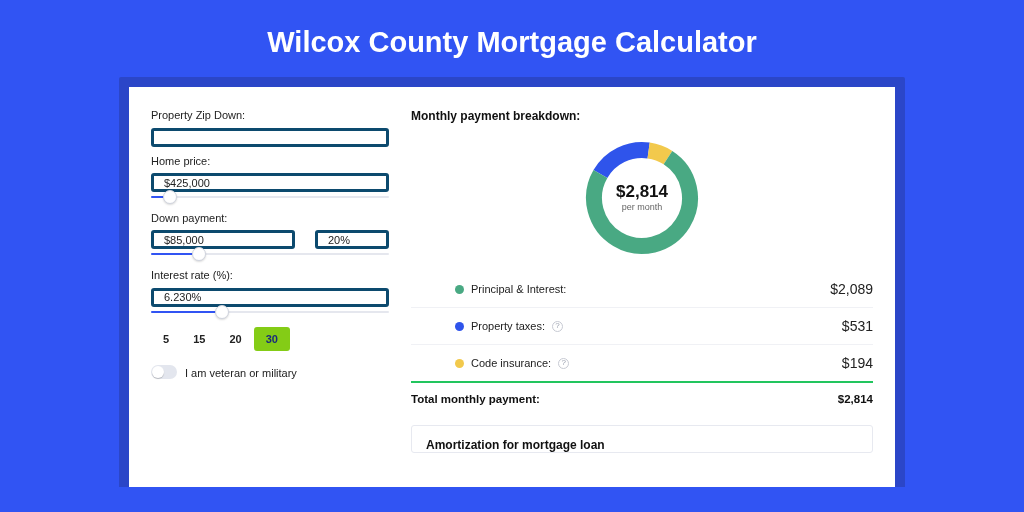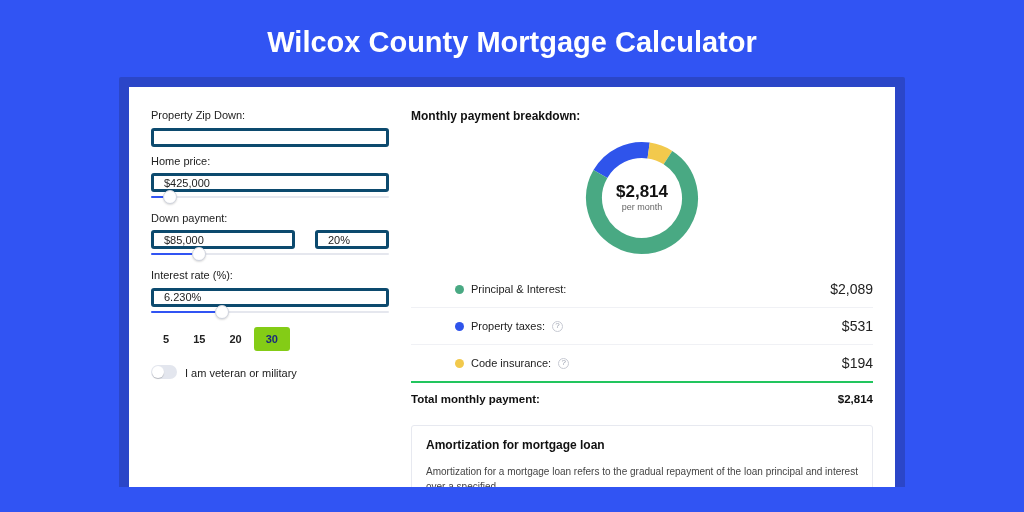--- a/index.html
+++ b/index.html
@@ -35,21 +35,21 @@
   .legend { margin-top:4px; }
   .legend-row { display:flex; align-items:center; justify-content:space-between; padding:10px 0; border-bottom:1px solid #f0f1f5; }
   .legend-row:last-of-type { border-bottom:none; }
   .legend-left { display:flex; align-items:center; gap:7px;padding-left:44px; }
   .dot { width:9px; height:9px; border-radius:50%; }
   .legend-label { font-size:11px; color:#222; }
   .legend-val { font-size:14px; color:#222; }
   .info-icon { width:11px; height:11px; border:1px solid #c7cad3; border-radius:50%; display:inline-flex; align-items:center; justify-content:center; font-size:8px; color:#9aa0ae; line-height:1; }
   .total-row { display:flex; justify-content:space-between; padding:10px 0 14px; font-weight:700; font-size:11.5px; color:#111; border-top:2px solid #22c55e; }
   .amort-box { border:1px solid #e7e9f0; border-radius:3px; padding:12px 14px 0 14px; margin-top:6px; }
-  .amort-title { font-size:12px; font-weight:700; color:#111; margin-bottom:12px; }
+  .amort-title { font-size:12px; font-weight:700; color:#111; margin-bottom:0; }
   .amort-text { font-size:10px; color:#444; line-height:1.5; }
 </style>
 </head>
 <body>
 
 <div class="page-title">Wilcox County Mortgage Calculator</div>
 
 <div class="panel-shadow">
 <div class="panel">
 
@@ -150,18 +150,17 @@
           </div>
         </div>
 
     <div class="total-row">
       <span>Total monthly payment:</span>
       <span>$2,814</span>
     </div>
 
     <div class="amort-box">
       <div class="amort-title">Amortization for mortgage loan</div>
-      <div class="amort-text">Amortization for a mortgage loan refers to the gradual repayment of the loan principal and interest over a specified</div>
     </div>
   </div>
 
 </div>
 </div>
 
 </body></html>

